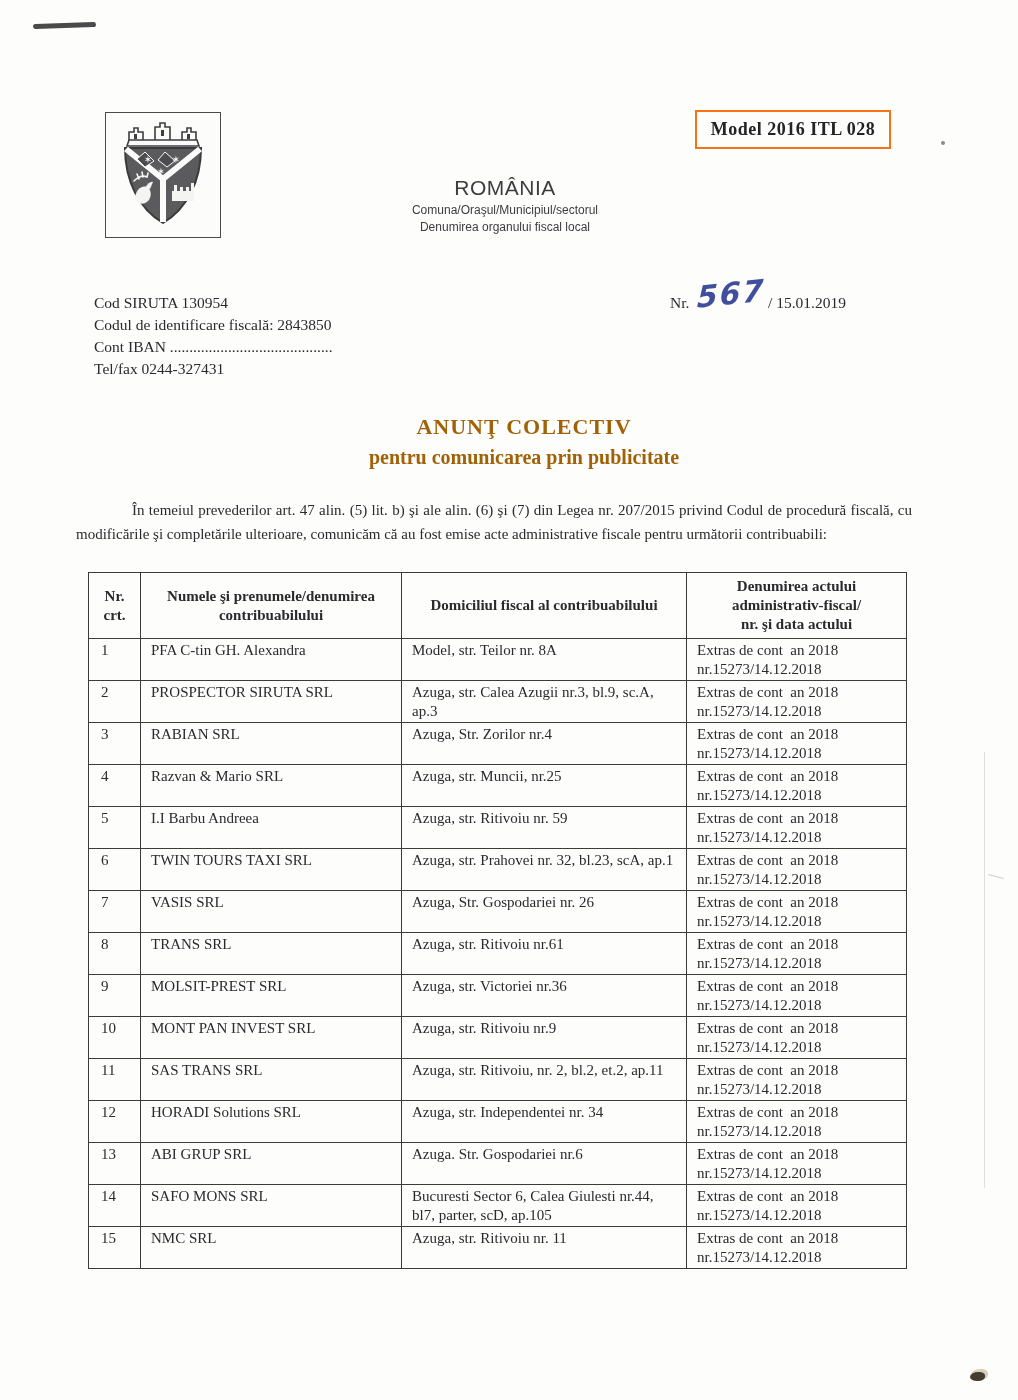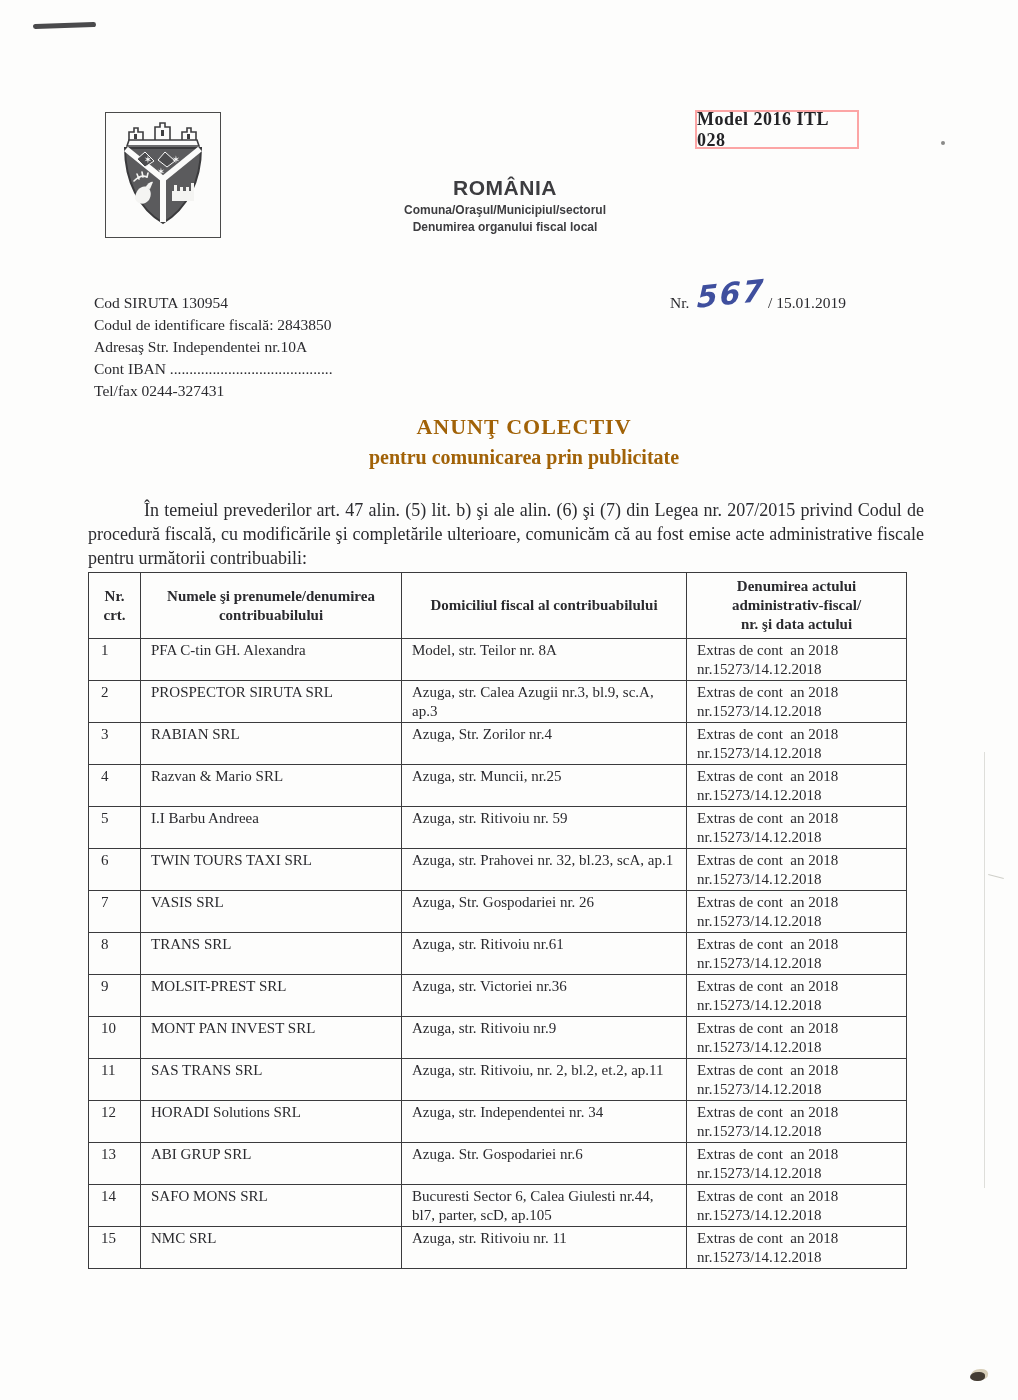--- a/index.html
+++ b/index.html
@@ -28,33 +28,33 @@
   
   .crest-box {
     left: 105px; top: 112px; width: 116px; height: 126px;
     border: 1.5px solid #4a4a4a;
     display: flex; align-items: center; justify-content: center;
     background: #fcfcfb;
   }
 
   
   .model-box {
-    left: 695px; top: 110px; width: 164px; height: 39px;
-    border: 2px solid #fca5a5;
+    left: 695px; top: 110px; width: 196px; height: 39px;
+    border: 2px solid #f97316;
     display: flex; align-items: center; justify-content: center;
     font-weight: bold; font-size: 18px; letter-spacing: 0.5px;
     color: #232326;
   }
 
   
   .country-block {
     left: 255px; top: 176px; width: 500px;
     text-align: center;
     font-family: "Liberation Sans", sans-serif;
-    font-weight: bold; color: #3d3d40;
+    font-weight: normal; color: #3d3d40;
   }
   .country-name { font-size: 21px; letter-spacing: 0.5px; }
   .org-line { font-size: 12px; margin-top: 3px; }
 
   
   .issuer-block { left: 88px; top: 292px; width: 420px; font-size: 15.5px; line-height: 22px; color: #2a2a2e; margin-left: 6px; }
 
   
   .number-line { left: 670px; top: 288px; width: 260px; font-size: 15.5px; color: #2a2a2e; }
   .number-line .nr-prefix { vertical-align: baseline; }
@@ -69,22 +69,22 @@
     position: relative; top: -4px;
   }
 
   
   .title-block { left: 0; top: 414px; width: 1018px; text-align: center; color: #a16207; margin-left: 15px; }
   .title-1 { font-size: 22px; font-weight: bold; letter-spacing: 1px; }
   .title-2 { font-size: 20px; font-weight: bold; margin-top: 6px; }
 
   
   .body-par {
-    left: 88px; top: 498px; width: 836px;
-    font-size: 18px; line-height: 24px;
+    left: 76px; top: 498px; width: 836px;
+    font-size: 15px; line-height: 24px;
     text-align: justify; text-indent: 56px;
     color: #2a2a2e;
   }
 
   
   .doc-table-wrap { left: 88px; top: 572px; width: 818px; }
   table.doc-table {
     width: 100%; border-collapse: collapse; table-layout: fixed;
     font-size: 15px; color: #2a2a2e;
   }
@@ -174,21 +174,20 @@
 
 <div class="abs country-block">
   <div class="country-name">ROMÂNIA</div>
   <div class="org-line">Comuna/Oraşul/Municipiul/sectorul</div>
   <div class="org-line">Denumirea organului fiscal local</div>
 </div>
 
 <div class="abs issuer-block">
   <div>Cod SIRUTA 130954</div>
   <div>Codul de identificare fiscală: 2843850</div>
-  <div>Adresaş Str. Independentei nr.10A</div>
   <div>Cont IBAN ..........................................</div>
   <div>Tel/fax 0244-327431</div>
 </div>
 
 <div class="abs number-line">
   <span class="nr-prefix">Nr.</span><span class="handwritten" id="hw-number" style="color: rgb(63, 79, 158);">567</span><span>/</span>
   <span>15.01.2019</span>
 </div>
 
 <div class="abs title-block">

